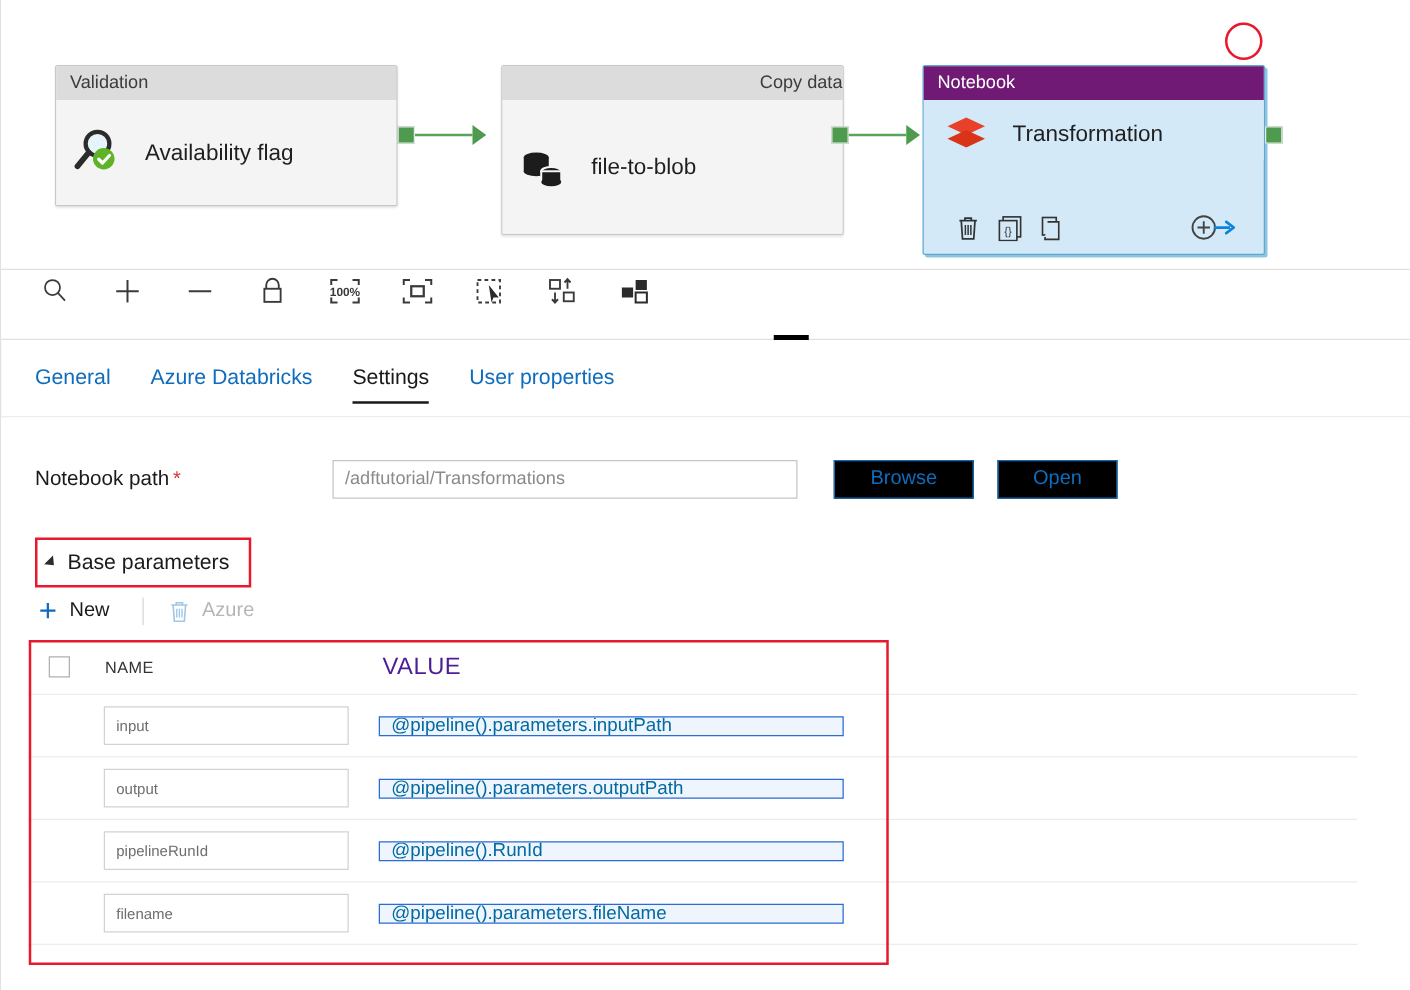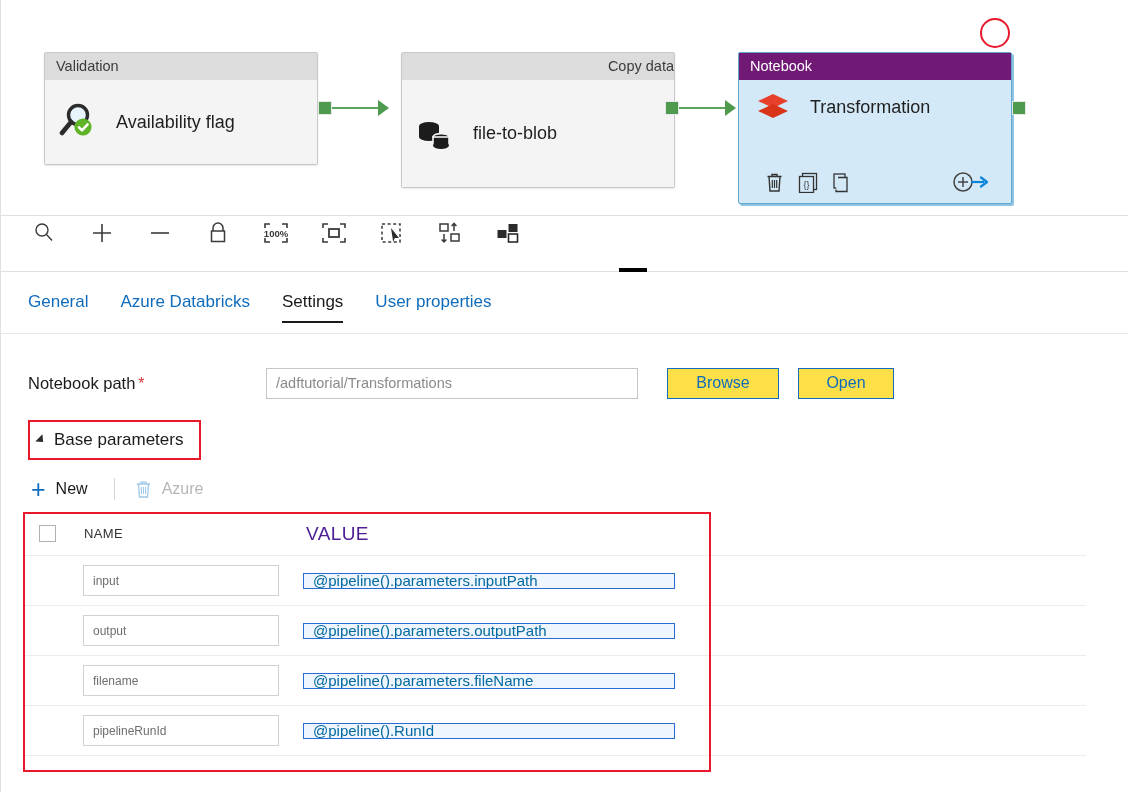--- a/index.html
+++ b/index.html
@@ -190,34 +190,34 @@
     font-size: 14.5px;
     color: #8a8a8a;
     padding: 0 9px;
     font-family: "Liberation Sans", sans-serif;
     outline: none;
   }
   .btn-outline {
     height: 31px;
     min-width: 112px;
     border: 1.5px solid #0f6cbd;
-    background: #fde047;
+    background: #000000;
     color: #0f6cbd;
     font-size: 16px;
     cursor: pointer;
     font-family: "Liberation Sans", sans-serif;
     padding: 0 12px;
   }
   .btn-browse { margin-left: 29px; }
   .btn-open { margin-left: 19px; min-width: 96px; }
 
   
   .baseparams-wrap {
     position: absolute;
-    left: 27px; top: 86px;
+    left: 27px; top: 96px;
   }
   .baseparams-box {
     border: 2.5px solid #e8192c;
     padding: 8px 16px 8px 8px;
     display: inline-flex;
     align-items: center;
   }
   .tri {
     width: 0; height: 0;
     border-left: 6px solid #2b2b2b;
@@ -529,24 +529,24 @@
 
       <div class="tr-row">
         <input class="in-name" type="text" value="input" style="">
         <input class="in-value" type="text" value="@pipeline().parameters.inputPath" style="">
       </div>
       <div class="tr-row">
         <input class="in-name" type="text" value="output" style="">
         <input class="in-value" type="text" value="@pipeline().parameters.outputPath" style="">
       </div>
       <div class="tr-row">
+        <input class="in-name" type="text" value="pipelineRunId" style="">
+        <input class="in-value" type="text" value="@pipeline().RunId" style="">
+      </div>
+      <div class="tr-row">
         <input class="in-name" type="text" value="filename" style="">
         <input class="in-value" type="text" value="@pipeline().parameters.fileName" style="">
-      </div>
-      <div class="tr-row">
-        <input class="in-name" type="text" value="pipelineRunId" style="">
-        <input class="in-value" type="text" value="@pipeline().RunId" style="">
       </div>
     </div>
 
     <div class="table-redbox"></div>
   </div>
 </div>
 
 </body></html>

